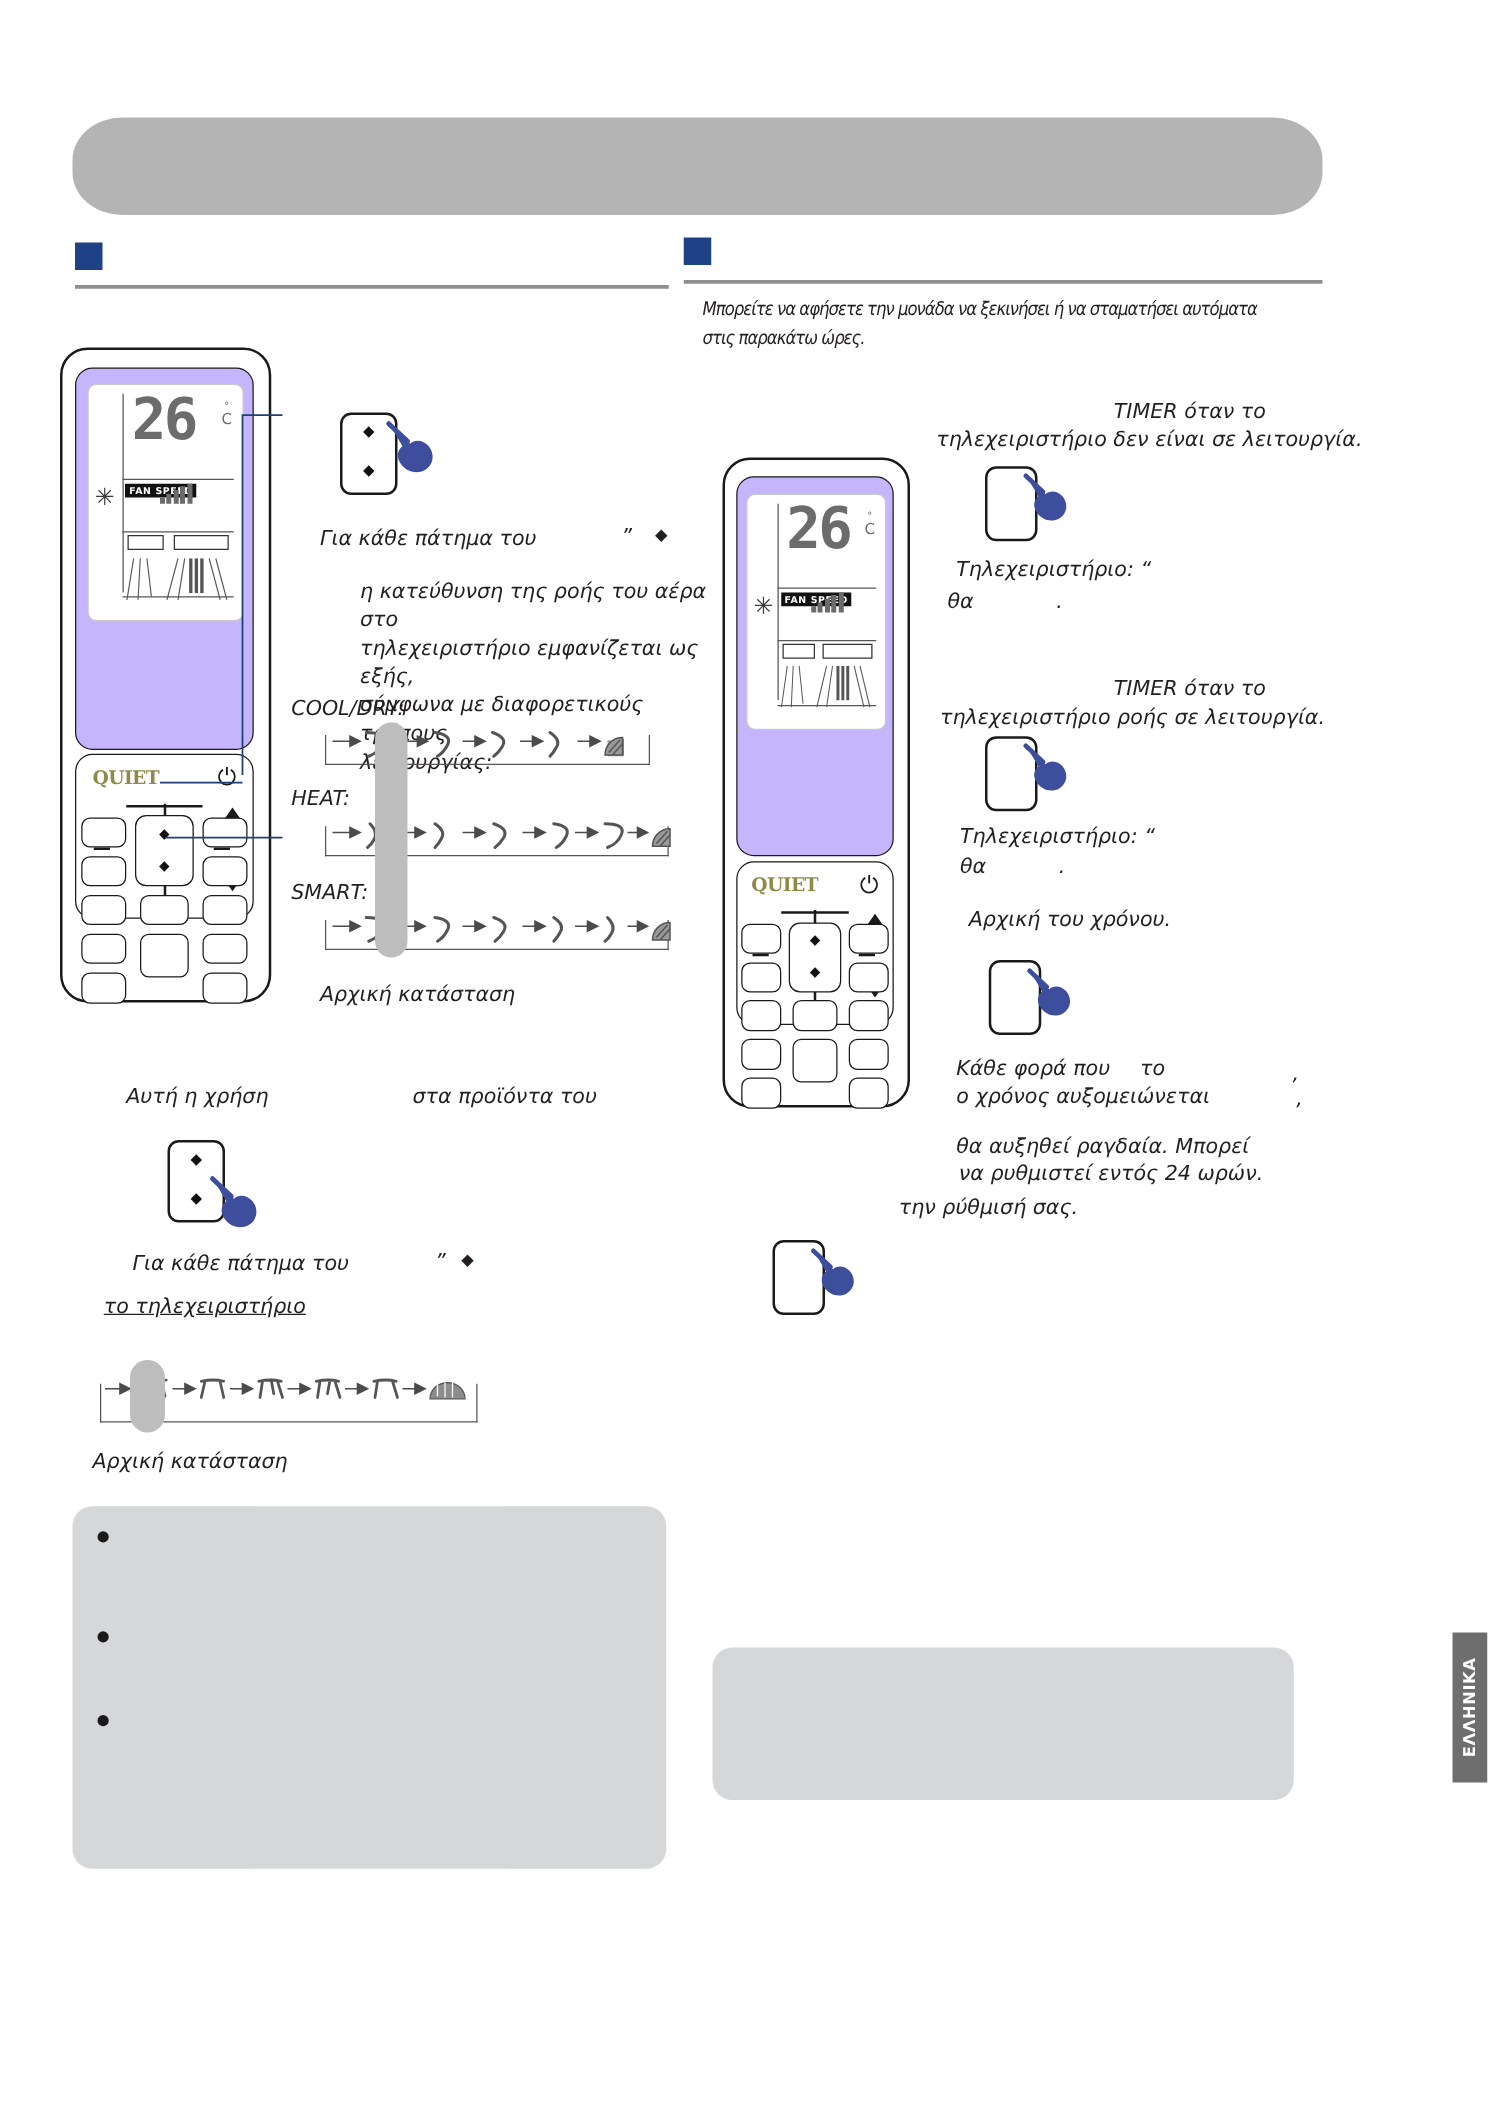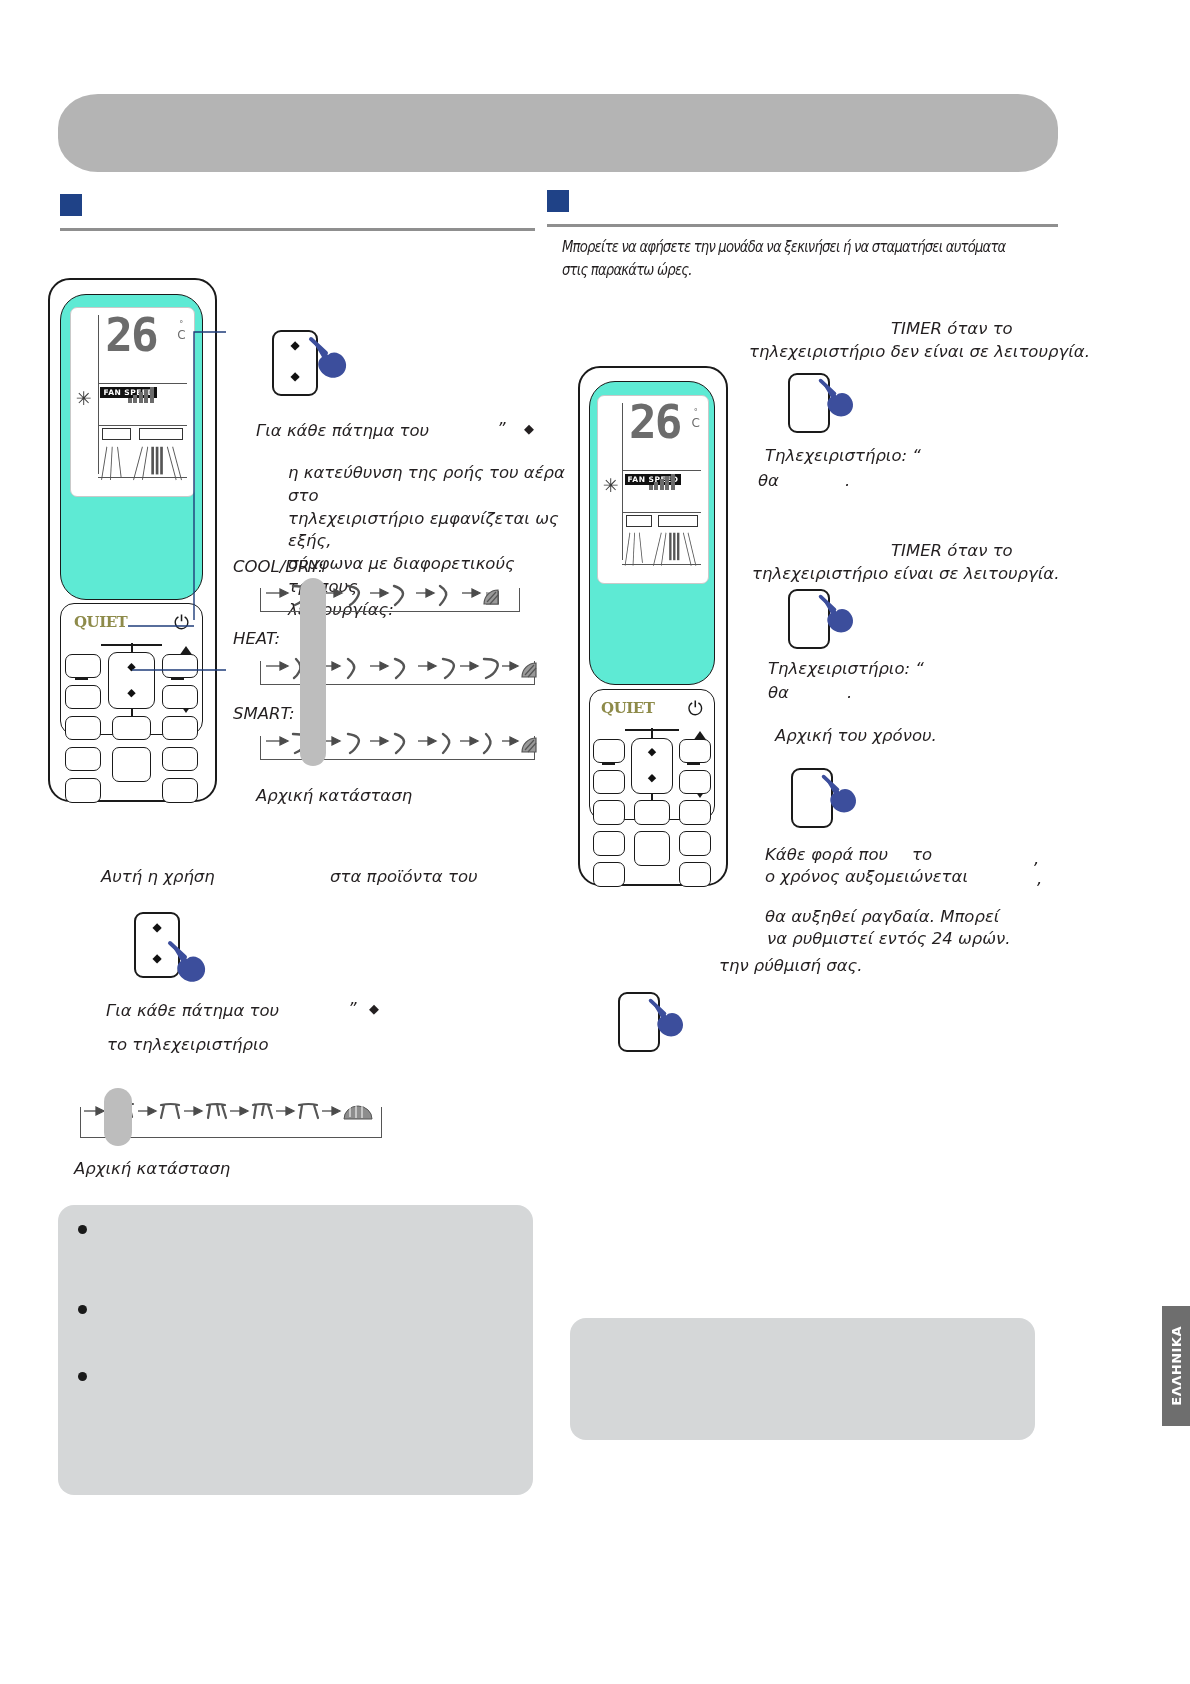--- a/index.html
+++ b/index.html
@@ -35,21 +35,21 @@
   .t.cond{font-size:15px;letter-spacing:-0.9px;transform:scaleX(.88);transform-origin:left top;}
 
   
   .remote{position:absolute;}
   .rm-body{
     position:absolute;left:0;top:0;width:100%;height:100%;
     border:2.2px solid #1a1a1a;border-radius:22px;background:#fff;
   }
   .rm-upper{
     position:absolute;left:7.5%;top:3%;width:85%;height:58.5%;
-    border:1.4px solid #1a1a1a;border-radius:26px;background:#5eead4;
+    border:1.4px solid #1a1a1a;border-radius:14px;background:#c4b5fd;
   }
   .rm-lcd{
     position:absolute;left:6%;top:4%;width:88%;height:62%;
     border:1px solid #c9c9c9;border-radius:7px;background:#fff;
     overflow:hidden;
   }
   .lcd-vline{position:absolute;left:22%;top:4%;width:1px;height:84%;background:#555;}
   .lcd-temp{
     position:absolute;left:28%;top:2%;
     font-family:"DejaVu Sans Mono","Liberation Mono",monospace;
@@ -390,21 +390,21 @@
   <div class="finger" style="left:165px;top:938px;">
     <svg width="52" height="52" viewBox="0 0 52 52">
       <path d="M6 6 L22 21 C26 17 33 18 37 23 C42 29 41 38 34 42 C27 46 18 43 14 36 C11 31 12 26 16 23 Z" fill="#3c4e9c"></path>
       <path d="M5 5 L20 19" stroke="#3c4e9c" stroke-width="4" stroke-linecap="round"></path>
     </svg>
   </div>
 
   <div class="t" style="left:106px;top:1000px;">Για κάθε πάτημα του</div>
   <div class="t" style="left:348px;top:998px;">”</div>
   <div class="t" style="left:369px;top:1000px;font-style:normal;font-size:13px;">◆</div>
-  <div class="t" style="left:107px;top:1034px;">το τηλεχειριστήριο</div>
+  <div class="t" style="left:83px;top:1034px;text-decoration:underline;">το τηλεχειριστήριο</div>
 
   <div class="flow" style="left:80px;top:1095px;width:310px;height:44px;">
     <div class="loop" style="left:0;top:12px;width:300px;height:30px;"></div>
     <svg width="310" height="44" style="position:absolute;left:0;top:0;">
       <g stroke="#4b4b4b" stroke-width="1.3" fill="#4b4b4b">
         <line x1="4" y1="16" x2="16" y2="16"></line>
           <polygon points="16,12 24,16 16,20"></polygon>
         <line x1="58" y1="16" x2="68" y2="16"></line>
           <polygon points="68,12 76,16 68,20"></polygon>
         <line x1="104" y1="16" x2="114" y2="16"></line>
@@ -535,21 +535,21 @@
       <path d="M6 6 L22 21 C26 17 33 18 37 23 C42 29 41 38 34 42 C27 46 18 43 14 36 C11 31 12 26 16 23 Z" fill="#3c4e9c"></path>
       <path d="M5 5 L20 19" stroke="#3c4e9c" stroke-width="4" stroke-linecap="round"></path>
     </svg>
   </div>
 
   <div class="t" style="left:765px;top:445px;">Τηλεχειριστήριο:  “</div>
   <div class="t" style="left:758px;top:470px;">θα</div>
   <div class="t" style="left:845px;top:470px;">.</div>
 
   <div class="t" style="left:891px;top:540px;">TIMER όταν το</div>
-  <div class="t" style="left:752px;top:563px;">τηλεχειριστήριο είναι σε  λειτουργία.</div>
+  <div class="t" style="left:752px;top:563px;">τηλεχειριστήριο ροής σε  λειτουργία.</div>
 
   <div class="btn-box" style="left:788px;top:589px;width:38px;height:56px;"></div>
   <div class="finger" style="left:816px;top:592px;">
     <svg width="48" height="48" viewBox="0 0 52 52">
       <path d="M6 6 L22 21 C26 17 33 18 37 23 C42 29 41 38 34 42 C27 46 18 43 14 36 C11 31 12 26 16 23 Z" fill="#3c4e9c"></path>
       <path d="M5 5 L20 19" stroke="#3c4e9c" stroke-width="4" stroke-linecap="round"></path>
     </svg>
   </div>
 
   <div class="t" style="left:768px;top:658px;">Τηλεχειριστήριο: “</div>

